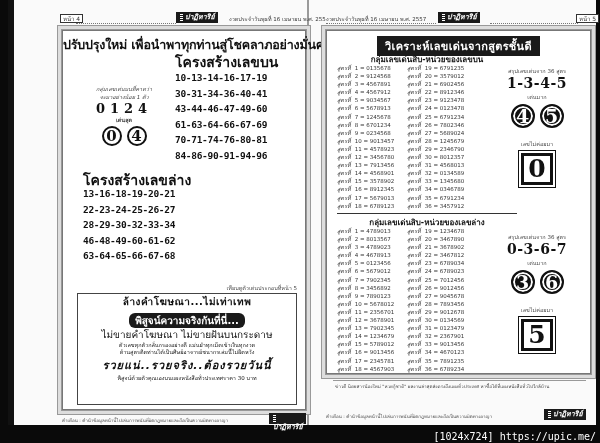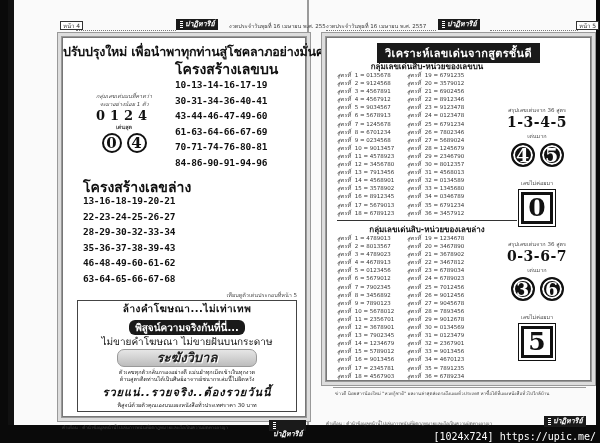--- a/index.html
+++ b/index.html
@@ -3,21 +3,21 @@
 <meta charset="utf-8">
 <style>
   * { box-sizing: border-box; margin: 0; padding: 0; }
   html, body { width: 600px; height: 443px; overflow: hidden; background: #0a0a0a; }
   body { position: relative; font-family: "DejaVu Sans", sans-serif; color: #111; }
 
   .spread { position: absolute; left: 8px; top: 0; width: 588px; height: 425px; background: #fafafa; }
   .spread::before { content: ""; position: absolute; left: 0; top: 0; width: 6px; height: 100%; background: #111; }
   .gutter { position: absolute; left: 299px; top: 0; width: 2px; height: 425px; background: #9a9a9a; }
 
-  .page { position: absolute; top: 7px; height: 425px; }
+  .page { position: absolute; top: 0; height: 425px; }
   .page.left { left: 16px; width: 282px; }
   .page.right { left: 310px; width: 285px; }
 
   .runhead { position: absolute; top: 12px; left: 0; right: 0; height: 14px; font-size: 6px; color: #333; }
   .pgno { position: absolute; top: 2px; font-size: 6px; border: 1px solid #333; padding: 0 2px; line-height: 7px; background: #fff; }
   .brand { position: absolute; top: 0; height: 11px; background: #1a1a1a; color: #fff; font-size: 7px; font-weight: bold; font-style: italic; padding: 1px 4px; line-height: 9px; }
   .brand::before { content: ""; display: inline-block; width: 3px; height: 7px; margin-right: 2px; background: repeating-linear-gradient(#fff 0 1px, #1a1a1a 1px 2px); vertical-align: middle; }
   .issue { position: absolute; top: 3px; font-size: 5.5px; color: #333; white-space: nowrap; }
   .dotline { position: absolute; top: 10px; height: 2px; border-bottom: 1px dotted #777; }
 
@@ -92,31 +92,29 @@
           <div class="circ">0</div>
           <div class="circ">4</div>
         </div>
       </div>
 
       <div class="sectitle" style="position:absolute;left:20px;top:138px;">โครงสร้างเลขล่าง</div>
       <div style="position:absolute;left:20px;top:155px;">
         <div class="numrow">13-16-18-19-20-21</div>
         <div class="numrow">22-23-24-25-26-27</div>
         <div class="numrow">28-29-30-32-33-34</div>
-        <div class="numrow">35-36-37-38-39-43</div>
         <div class="numrow">46-48-49-60-61-62</div>
         <div class="numrow">63-64-65-66-67-68</div>
       </div>
       <div class="note" style="position:absolute;right:8px;top:253px;font-style:normal;">เทียบดูตัวเด่นประกอบที่หน้า 5</div>
 
       <div class="ad" style="left:14px;top:262px;width:220px;height:112px;">
         <div class="l1">ล้างคำโฆษณา...ไม่เท่าเทพ</div>
         <div class="l2">พิสูจน์ความจริงกันที่นี่...</div>
         <div class="l3">ไม่ขายคำโฆษณา ไม่ขายฝันบนกระดาษ</div>
-        <div class="logo">ระฆังวิบาล</div>
         <div class="l6">ตัวเลขทุกตัวกลั่นกรองอย่างดี แม่นยำทุกเม็ดเข้าเงินทุกงวด</div>
         <div class="l6" style="margin-top:0;">ด้านสูตรติดท่านได้เป็นศิษย์อาจารย์ชนากรเล่มนี้ไม่ผิดหวัง</div>
         <div class="l7">รวยแน่..รวยจริง..ต้องรวยวันนี้</div>
         <div class="l8">พิสูจน์ด้วยตัวคุณเองบนแผงหนังสือทั่วประเทศราคา 30 บาท</div>
       </div>
     </div>
 
     <div class="disclaim" style="left:38px;top:417px;">คำเตือน : คำนำข้อมูลหน้านี้ไปเล่นการพนันที่ผิดกฎหมายและถือเป็นความผิดทางอาญา</div>
     <span class="brand" style="top:413px;left:245px;">ปาฏิหาริย์</span>
   </div>
@@ -169,21 +167,21 @@
           <div><span class="lbl">สูตรที่</span> <span>28</span> = <span>1245679</span></div>
           <div><span class="lbl">สูตรที่</span> <span>29</span> = <span>2346790</span></div>
           <div><span class="lbl">สูตรที่</span> <span>30</span> = <span>8012357</span></div>
           <div><span class="lbl">สูตรที่</span> <span>31</span> = <span>4568013</span></div>
           <div><span class="lbl">สูตรที่</span> <span>32</span> = <span>0134589</span></div>
           <div><span class="lbl">สูตรที่</span> <span>33</span> = <span>1345680</span></div>
           <div><span class="lbl">สูตรที่</span> <span>34</span> = <span>0346789</span></div>
           <div><span class="lbl">สูตรที่</span> <span>35</span> = <span>6791234</span></div>
           <div><span class="lbl">สูตรที่</span> <span>36</span> = <span>3457912</span></div>
         </div>
-      <div class="summary" style="left:160px;top:36px;width:100px;margin-top:32px;">
+      <div class="summary" style="left:160px;top:36px;width:100px;">
         <div class="smalllbl">สรุปเลขเด่นจาก 36 สูตร</div>
         <div class="res">1-3-4-5</div>
         <div class="smalllbl" style="margin-top:2px;">เด่นมาก</div>
         <div class="circles" style="margin-top:3px;">
           <div class="circ filled">4</div>
           <div class="circ filled">5</div>
         </div>
         <div class="smalllbl" style="margin-top:12px;">เลขไม่ค่อยมา</div>
         <div class="boxnum" style="margin-top:5px;">0</div>
       </div>

